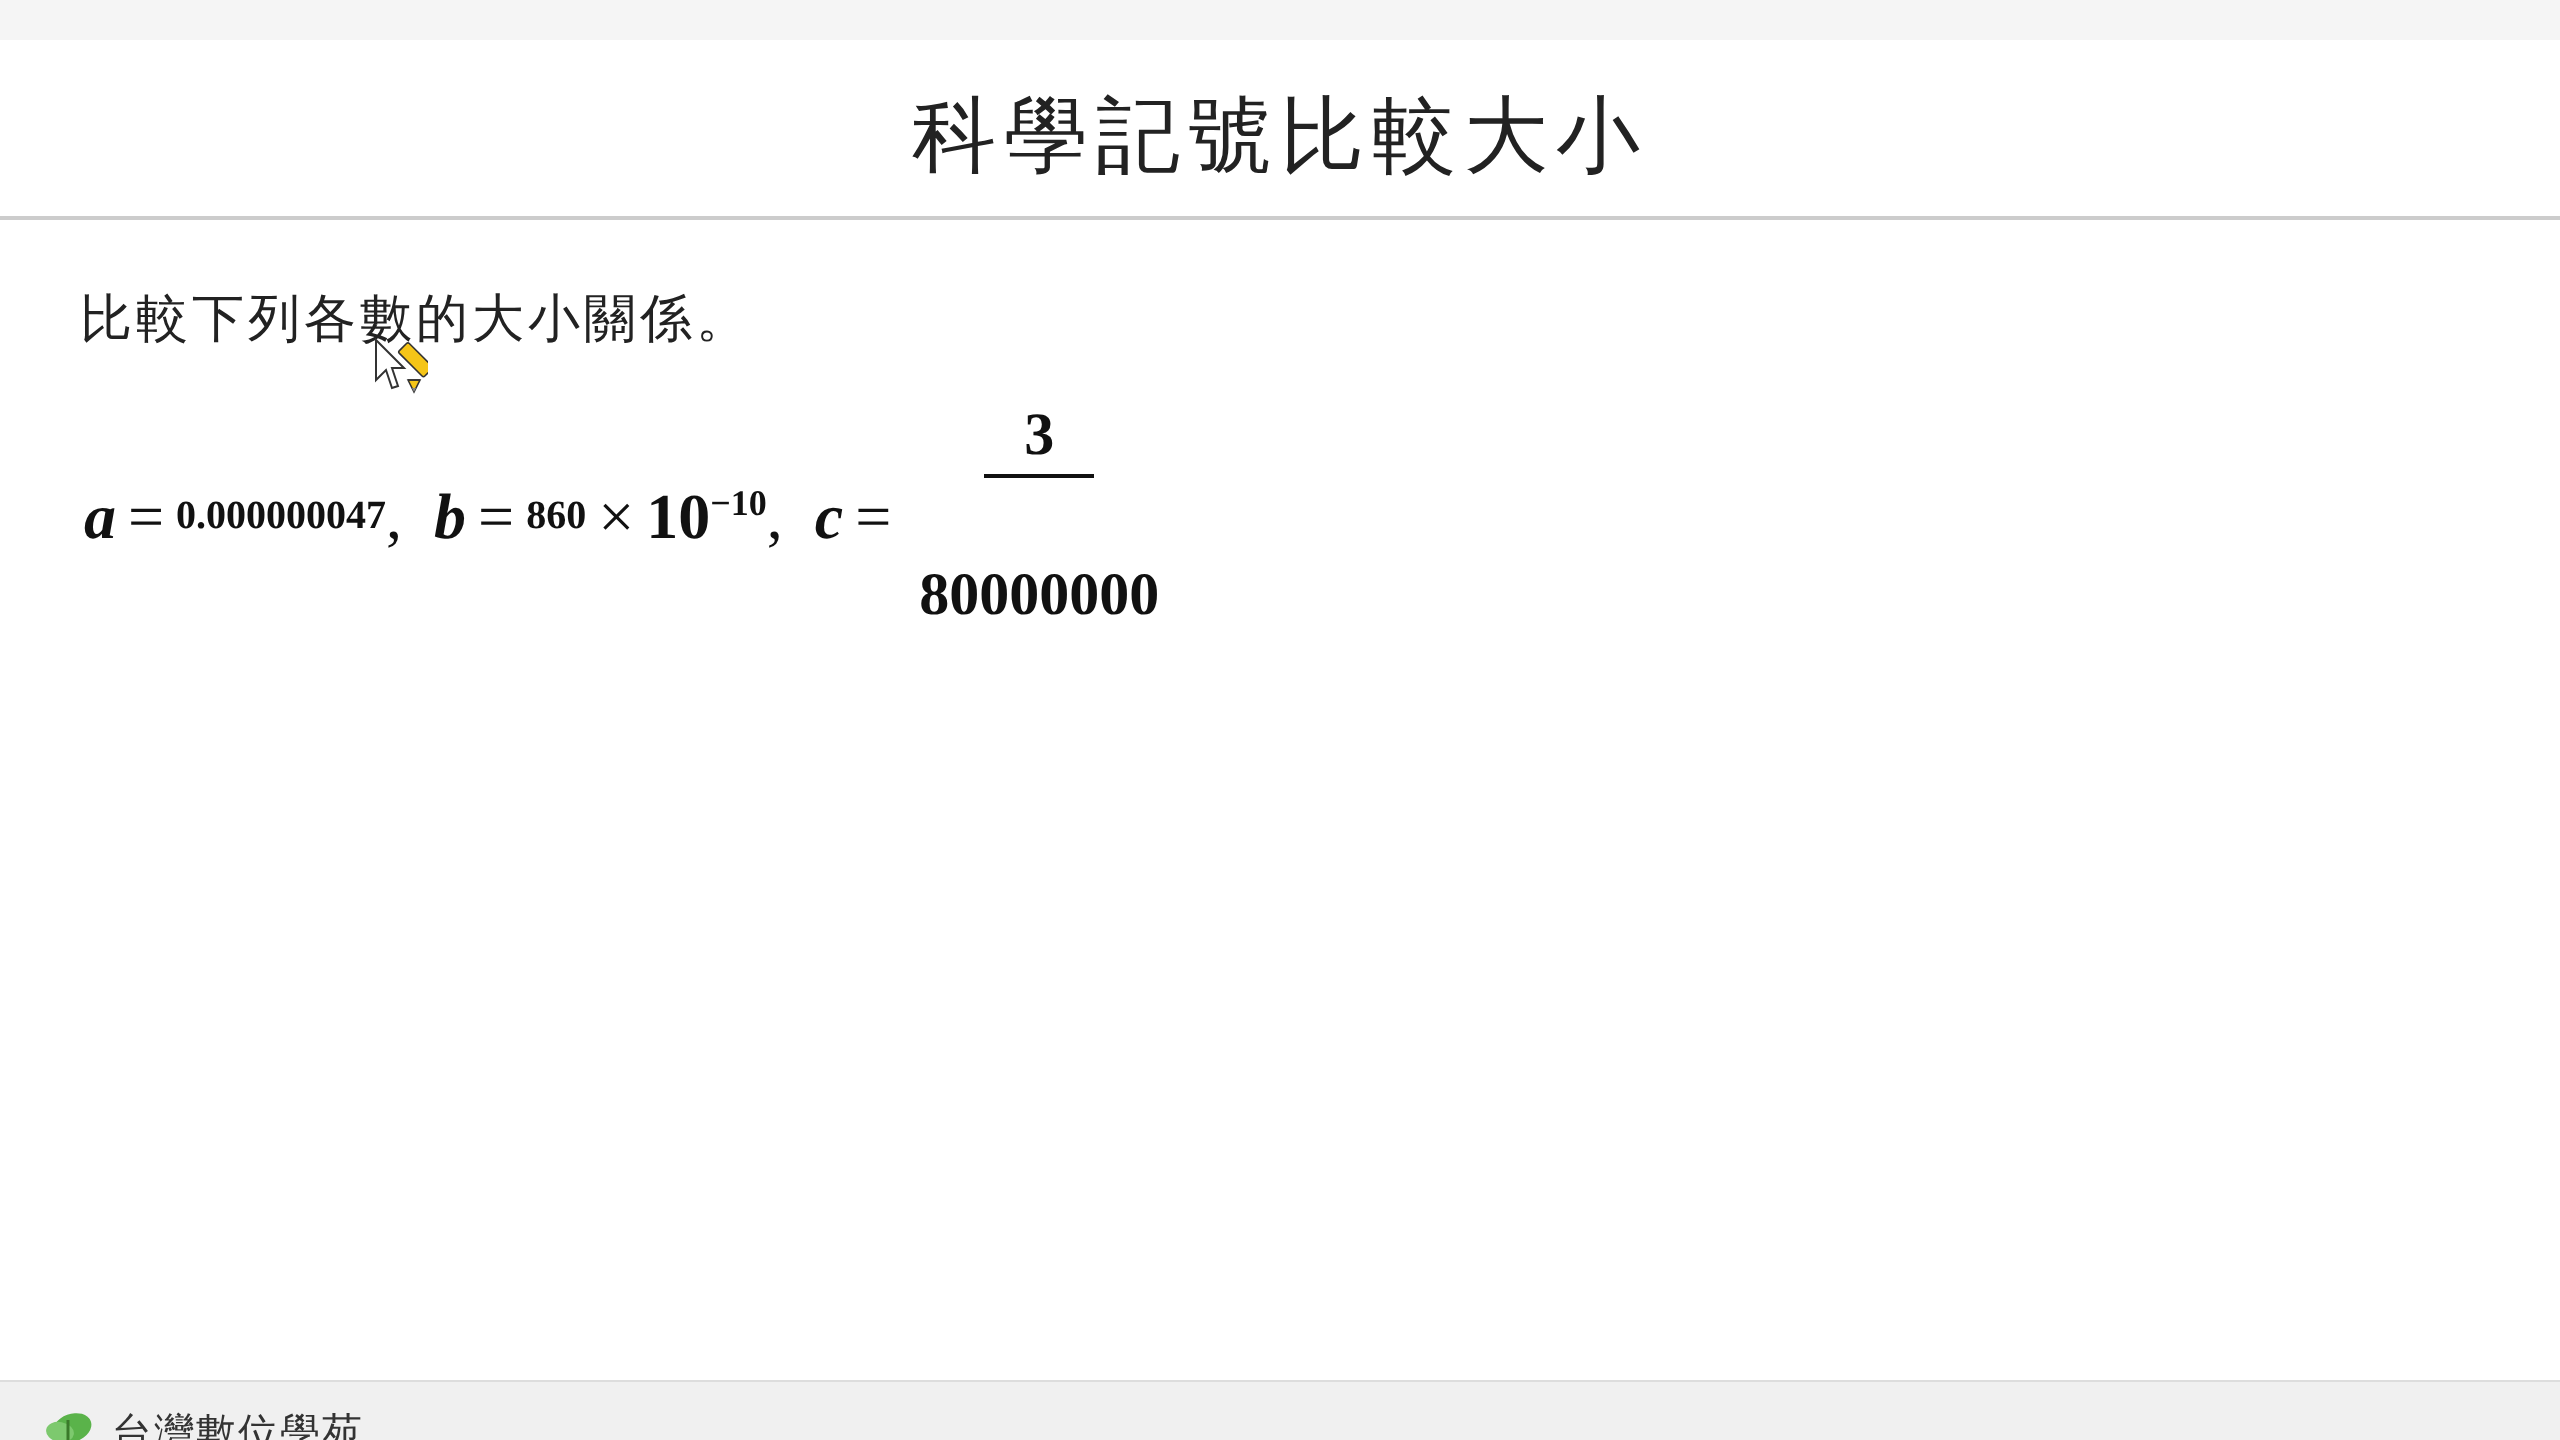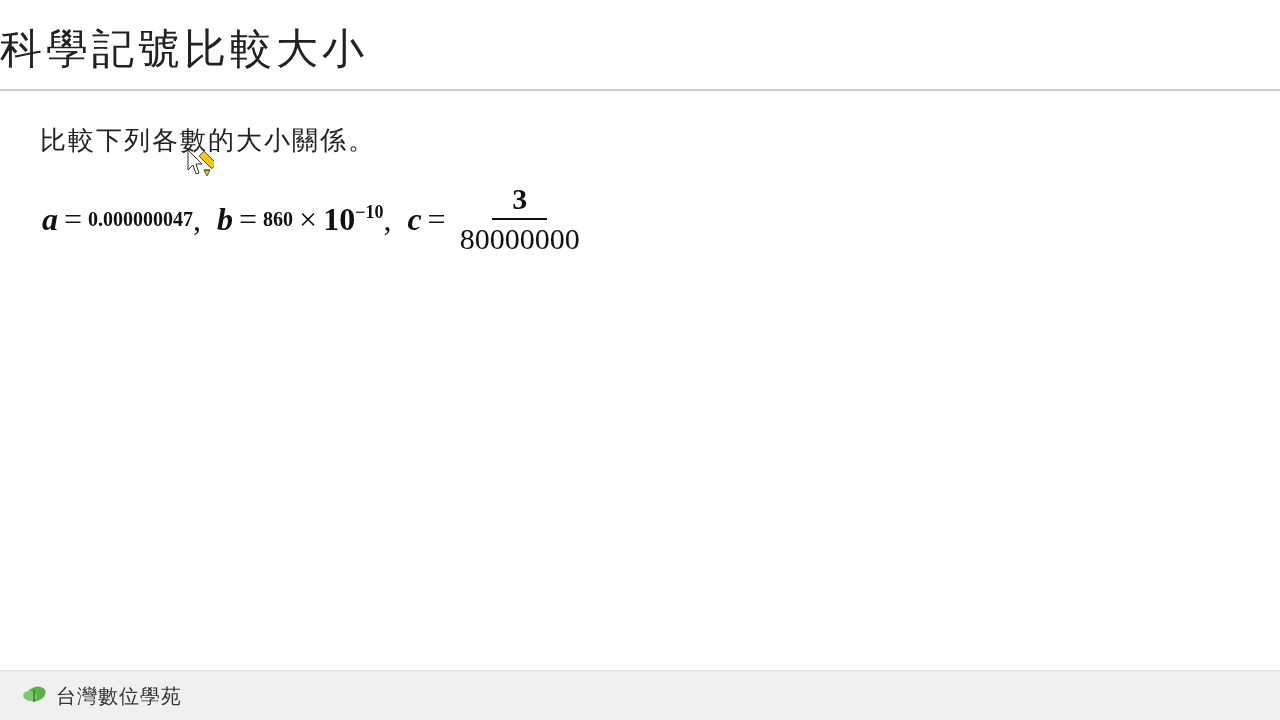--- a/index.html
+++ b/index.html
@@ -18,22 +18,24 @@
     }
 
     .page-container {
       width: 1280px;
       height: 720px;
       background-color: #ffffff;
       position: relative;
     }
 
     .title-area {
+      text-align: center;
       padding: 18px 0 12px 0;
       border-bottom: 2px solid #cccccc;
+      margin-top: 20px;
     }
 
     .title-text {
       font-size: 42px;
       font-weight: normal;
       color: #222222;
       letter-spacing: 4px;
     }
 
     .content-area {
@@ -95,23 +97,24 @@
       font-size: 30px;
       font-weight: bold;
       border-bottom: 2px solid #111111;
       padding: 0 20px 2px 20px;
       text-align: center;
     }
 
     .math-fraction .denominator {
       font-family: 'Times New Roman', Times, serif;
       font-size: 30px;
-      font-weight: normal;
+      font-weight: bold;
       padding: 2px 4px 0 4px;
       text-align: center;
+      margin-top: 40px;
     }
 
     .superscript {
       font-size: 18px;
       vertical-align: super;
       font-family: 'Times New Roman', Times, serif;
       font-weight: bold;
     }
 
     .footer {

